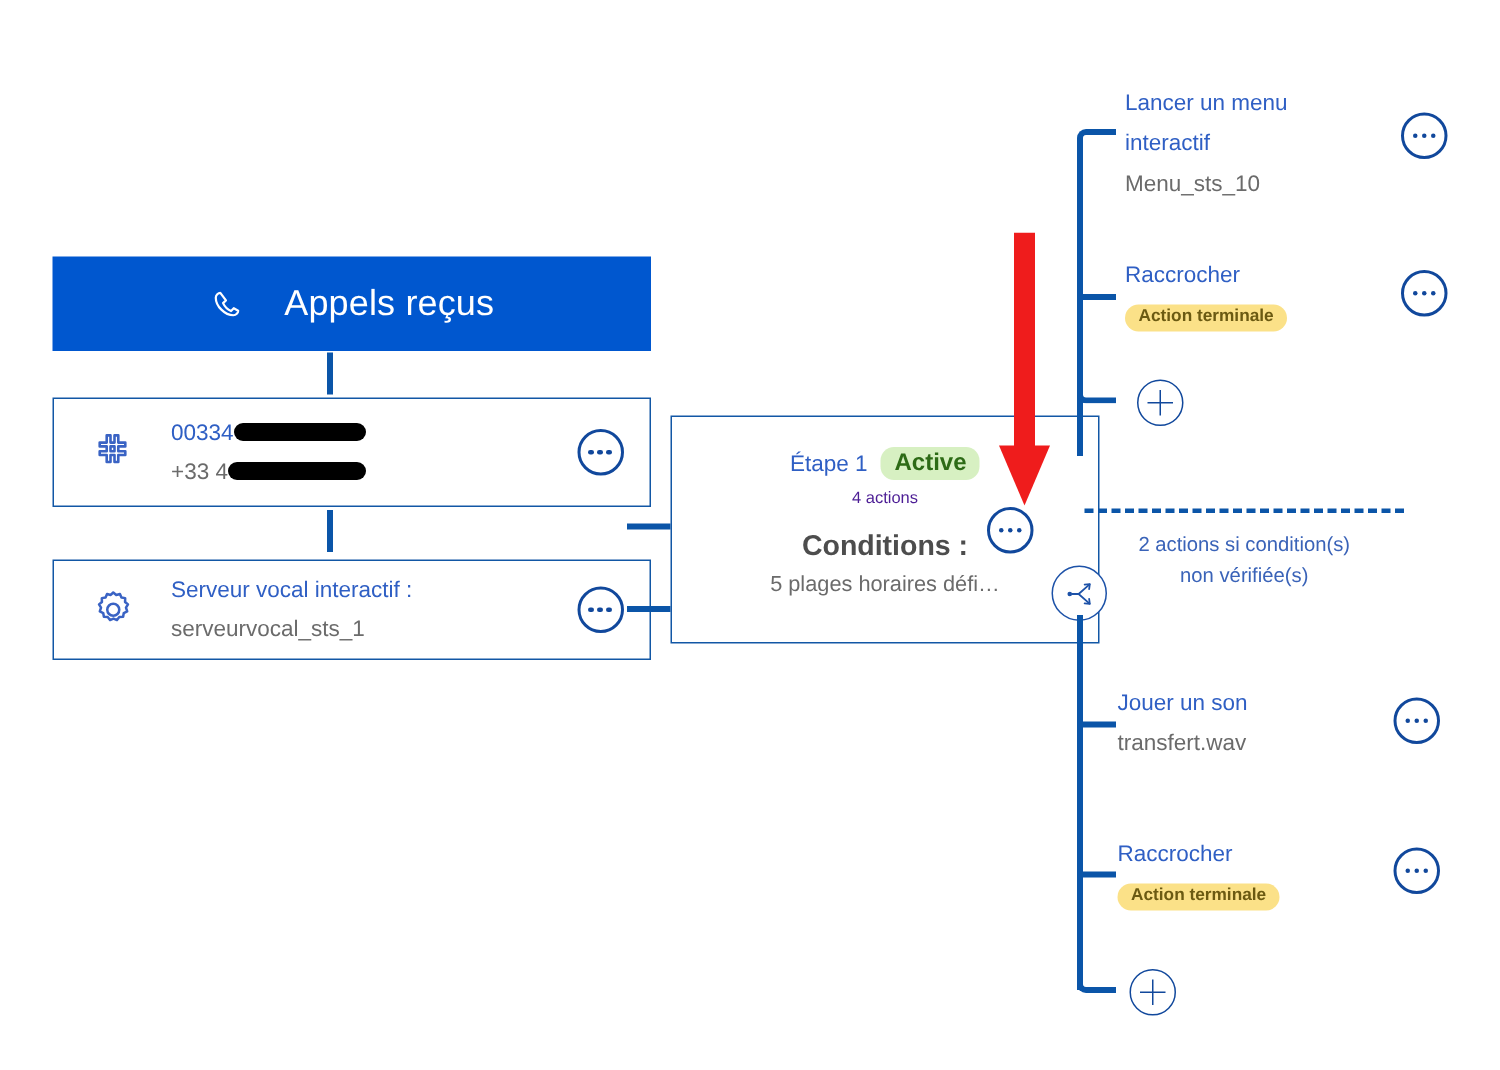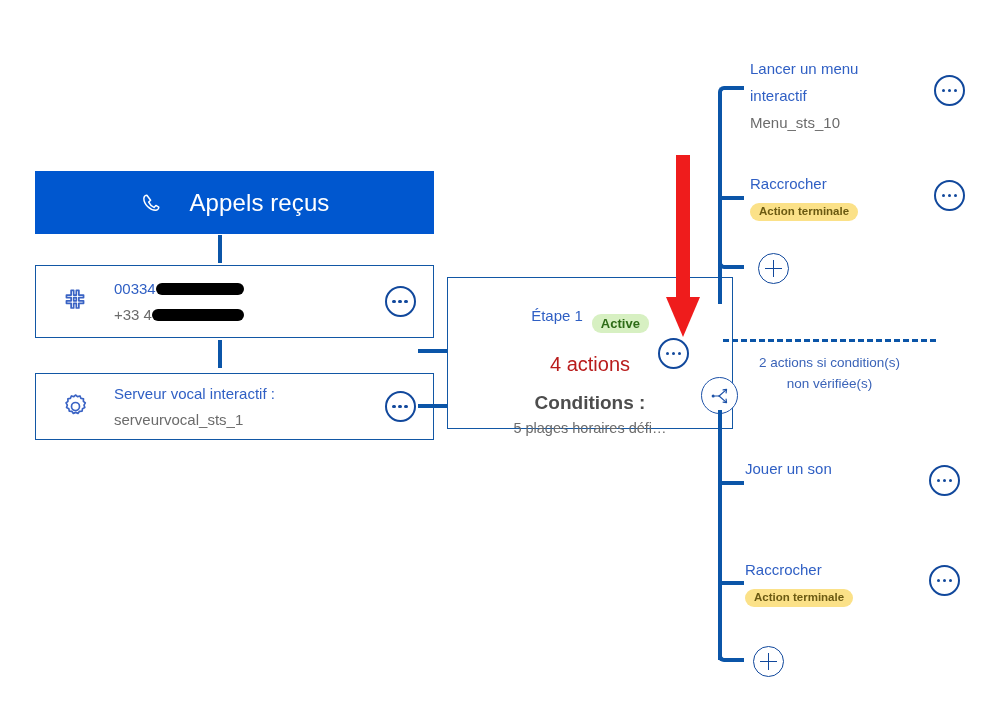--- a/index.html
+++ b/index.html
@@ -153,29 +153,28 @@
     margin-top: 20px;
     display: flex;
     align-items: center;
     justify-content: center;
     gap: 9px;
   }
   .step-title { color: #2f5fc4; font-size: 15px; }
   .badge-active {
     background: #d7f0c2;
     color: #2d6b16;
-    font-size: 13px;
+    font-size: 16px;
     font-weight: bold;
     border-radius: 9px;
     padding: 3px 9px 3px 9px;
     line-height: 1;
     display: inline-block;
-    margin-top: 16px;
-  }
-  .step-actions { color: #b91c1c; font-size: 20px; margin-top: 20px; }
+  }
+  .step-actions { color: #4c1d95; font-size: 11px; margin-top: 6px; }
   .step-cond { color: #4d4d4d; font-size: 19px; font-weight: bold; margin-top: 16px; }
   .step-cond-val { color: #6b6b6b; font-size: 14.5px; margin-top: 6px; }
   .step-dots {
     position: absolute;
     left: 210px;
     top: 60px;
   }
 
   
   .tree-trunk {
@@ -378,20 +377,21 @@
     </div>
   </div>
 
   <div class="tree-trunk" style="left:718px; top:410px; height:250px;"></div>
   <div class="tree-stub" style="left:722px; top:481px; width:22px;"></div>
   <div class="tree-stub" style="left:722px; top:581px; width:22px;"></div>
   <div class="corner-bl" style="left:718px; top:638px; width:26px; height:24px;"></div>
 
   <div class="abs" style="left:745px; top:455px; width:180px;">
     <div class="act-title">Jouer un son</div>
+    <div class="act-sub">transfert.wav</div>
   </div>
   <div class="abs" style="left:929px; top:465px;">
     <div class="dots-btn">
         <i></i>
         <i></i>
         <i></i>
       </div>
   </div>
 
   <div class="abs" style="left:745px; top:556px; width:180px;">

